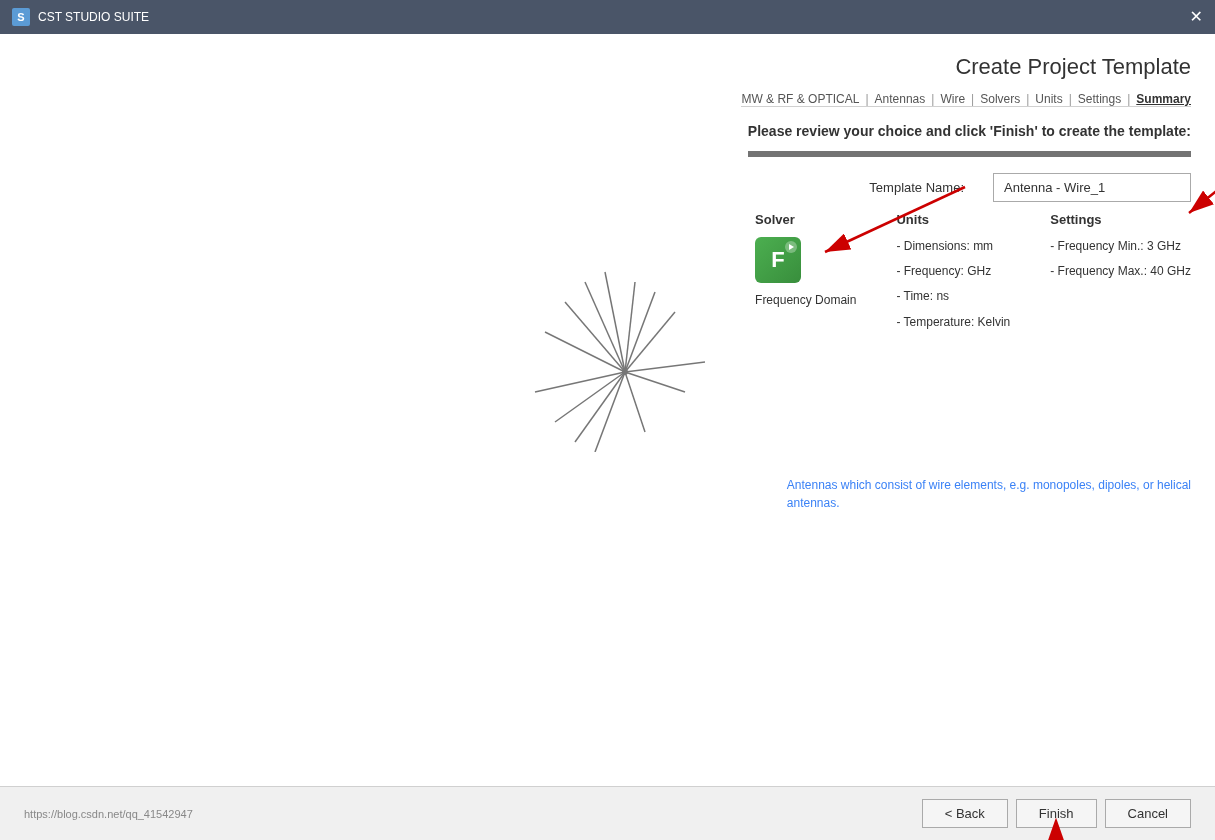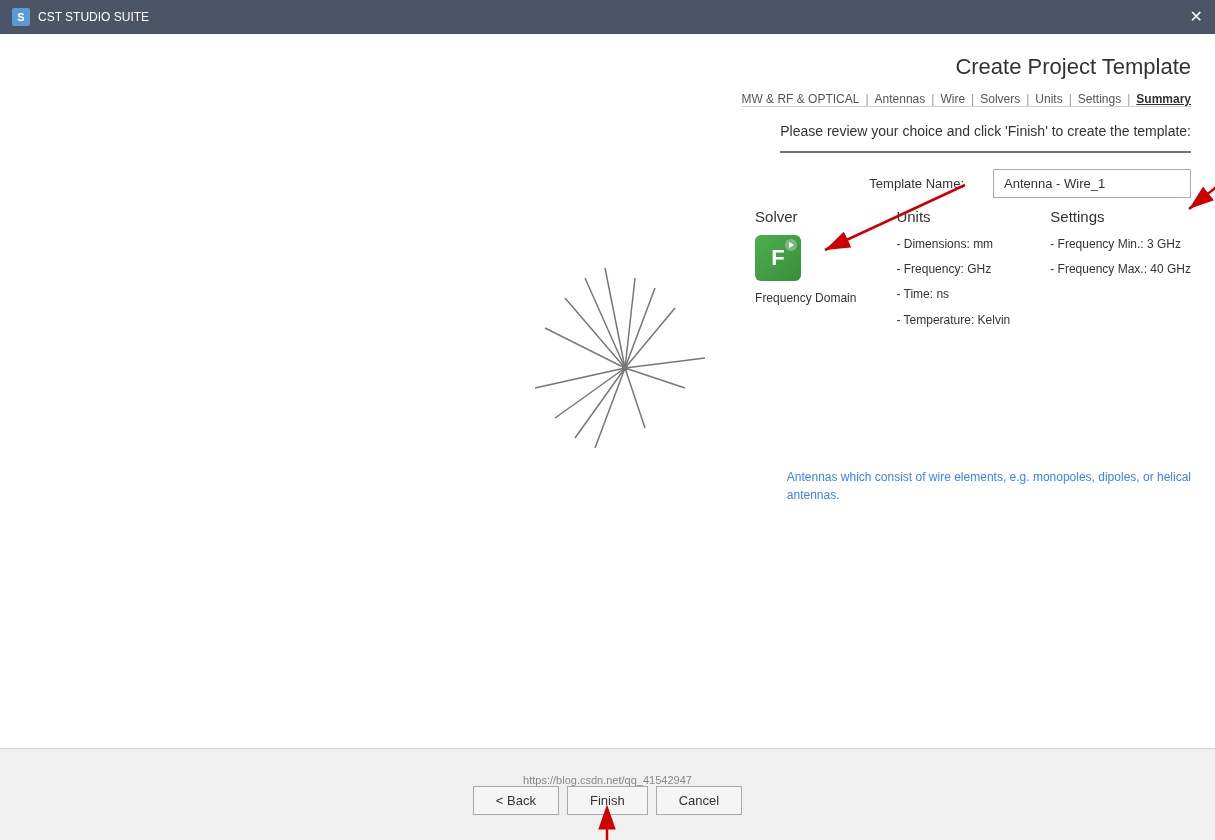--- a/index.html
+++ b/index.html
@@ -91,25 +91,25 @@
     .breadcrumb-item.active {
       font-weight: bold;
       text-decoration: underline;
       color: #333;
     }
     .breadcrumb-sep {
       color: #999;
     }
     .instruction {
       font-size: 14px;
-      font-weight: normal;
+      font-weight: bold;
       color: #333;
       margin-bottom: 16px;
       padding-bottom: 12px;
-      border-bottom: 2px solid #737373;
+      border-bottom: 6px solid #737373;
     }
     .template-name-row {
       display: flex;
       align-items: center;
       gap: 29px;
     }
     .template-name-label {
       font-size: 13px;
       color: #333;
       white-space: nowrap;
@@ -147,22 +147,22 @@
       display: flex;
       gap: 40px;
       padding-top: 10px;
     }
     .info-col {
       display: flex;
       flex-direction: column;
       gap: 6px;
     }
     .info-col-title {
-      font-size: 15px;
-      font-weight: normal;
+      font-size: 13px;
+      font-weight: bold;
       color: #333;
       margin-bottom: 4px;
     }
     .solver-icon-box {
       width: 46px;
       height: 46px;
       background: linear-gradient(135deg, #4caf50, #388e3c);
       border-radius: 6px;
       display: flex;
       align-items: center;
@@ -200,25 +200,24 @@
     }
     .description-area {
       margin-top: 20px;
       font-size: 12px;
       color: #3b82f6;
       line-height: 1.5;
     }
     .footer-bar {
       background: #f0f0f0;
       border-top: 1px solid #d0d0d0;
-      padding: 25px 24px;
+      padding: 12px 24px;
       display: flex;
       align-items: center;
       justify-content: space-between;
-      flex-direction: column;
     }
     .footer-left {
       font-size: 11px;
       color: #888;
     }
     .footer-buttons {
       display: flex;
       gap: 8px;
       position: relative;
     }

